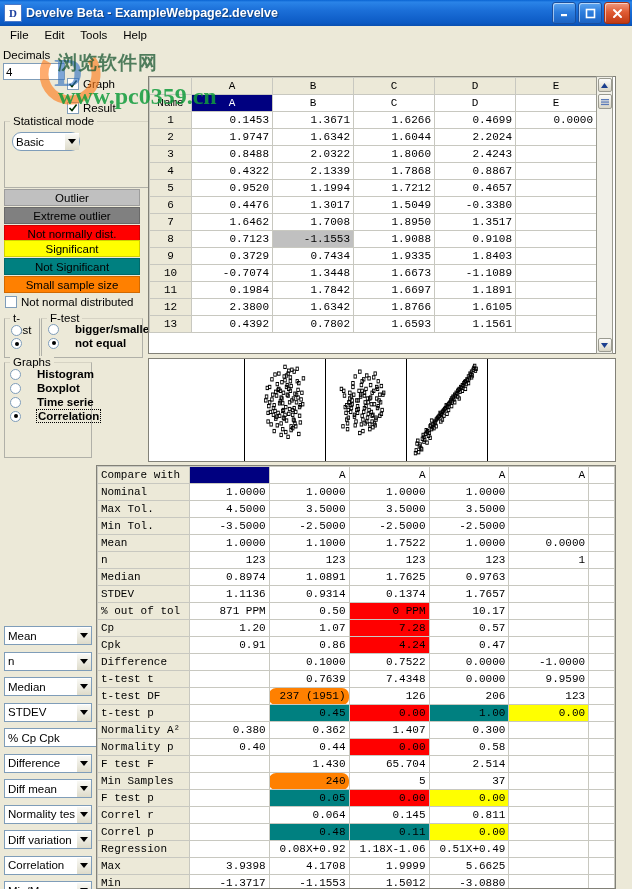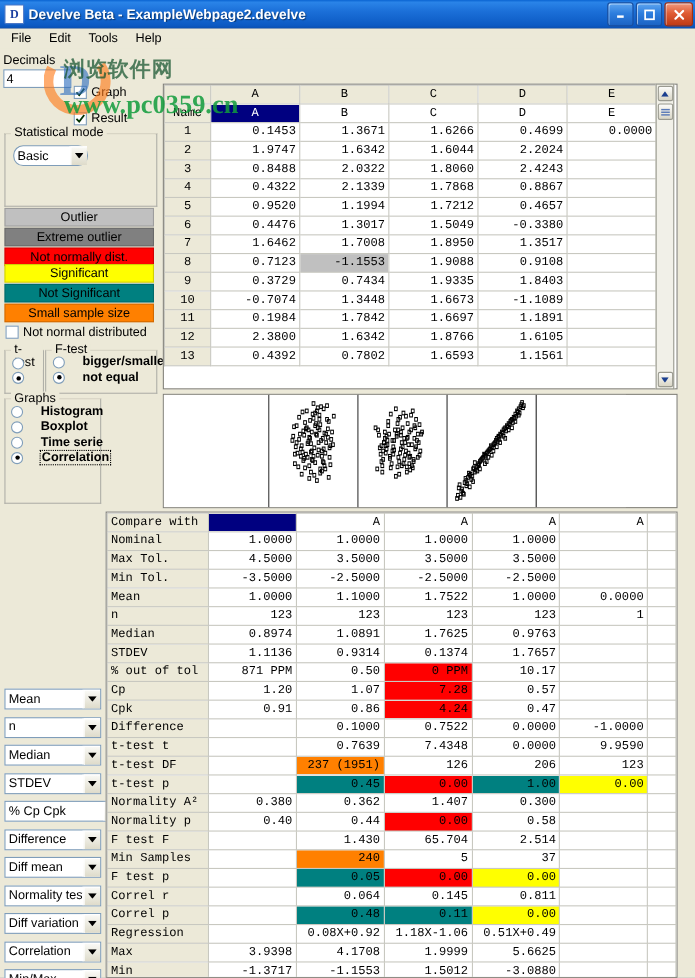--- a/index.html
+++ b/index.html
@@ -81,21 +81,21 @@
     height:18px;}
   td.rowhdr{background:#ece9d8;border:1px solid #9a9a90;text-align:center;}
   td.rowhdr.left{text-align:left;padding-left:3px;}
   td.num{text-align:right;background:#fff;}
   td.ctr{text-align:center;background:#fff;}
   td.sel{background:#000080;color:#fff;}
   td.gray{background:#c0c0c0;}
   td.red{background:#ff0000;}
   td.yellow{background:#ffff00;}
   td.teal{background:#008080;}
-  td.orange{background:#ff8000;}
+  td.orange{background:#ff8000;border-radius:7px;}
   td.redtext{color:#ff0000;}
 
   
   .sb-v{position:absolute;width:16px;background:#f1f0e8;border:1px solid #9a9a90;
     box-sizing:border-box;display:flex;flex-direction:column;align-items:center;}
   .sb-btn{width:14px;height:14px;flex:0 0 14px;
     background:linear-gradient(to bottom,#fcfcfa,#d9d6c6);border:1px solid #9a9a90;
     box-sizing:border-box;display:flex;align-items:center;justify-content:center;border-radius:2px;}
   .sb-thumb{width:14px;height:15px;background:linear-gradient(to bottom,#fcfcfa,#d9d6c6);
     border:1px solid #9a9a90;box-sizing:border-box;display:flex;align-items:center;
@@ -158,21 +158,21 @@
     </div>
     <div class="chk-row" style="left:67px;top:76px;">
       <span class="chk">
         <svg width="10" height="10" viewBox="0 0 10 10">
             <path d="M1.5 5 L4 7.6 L8.6 1.6" stroke="#003000" stroke-width="1.6" fill="none"></path>
           </svg>
       </span>
       <span>Result</span>
     </div>
 
-    <div class="group" style="left:4px;top:95px;width:137px;height:65px;">
+    <div class="group" style="left:4px;top:95px;width:137px;height:65px;padding-left:20px;">
       <span class="gl">Statistical mode</span>
       <div class="combo" style="position:absolute;left:7px;top:10px;width:68px;height:19px;border-radius:9px;">
         <span class="cv">Basic</span>
         <span class="carrow">
           <svg width="8" height="5" viewBox="0 0 8 5">
               <path d="M0 0 L8 0 L4 5 Z" fill="#000"></path>
             </svg>
         </span>
       </div>
     </div>

